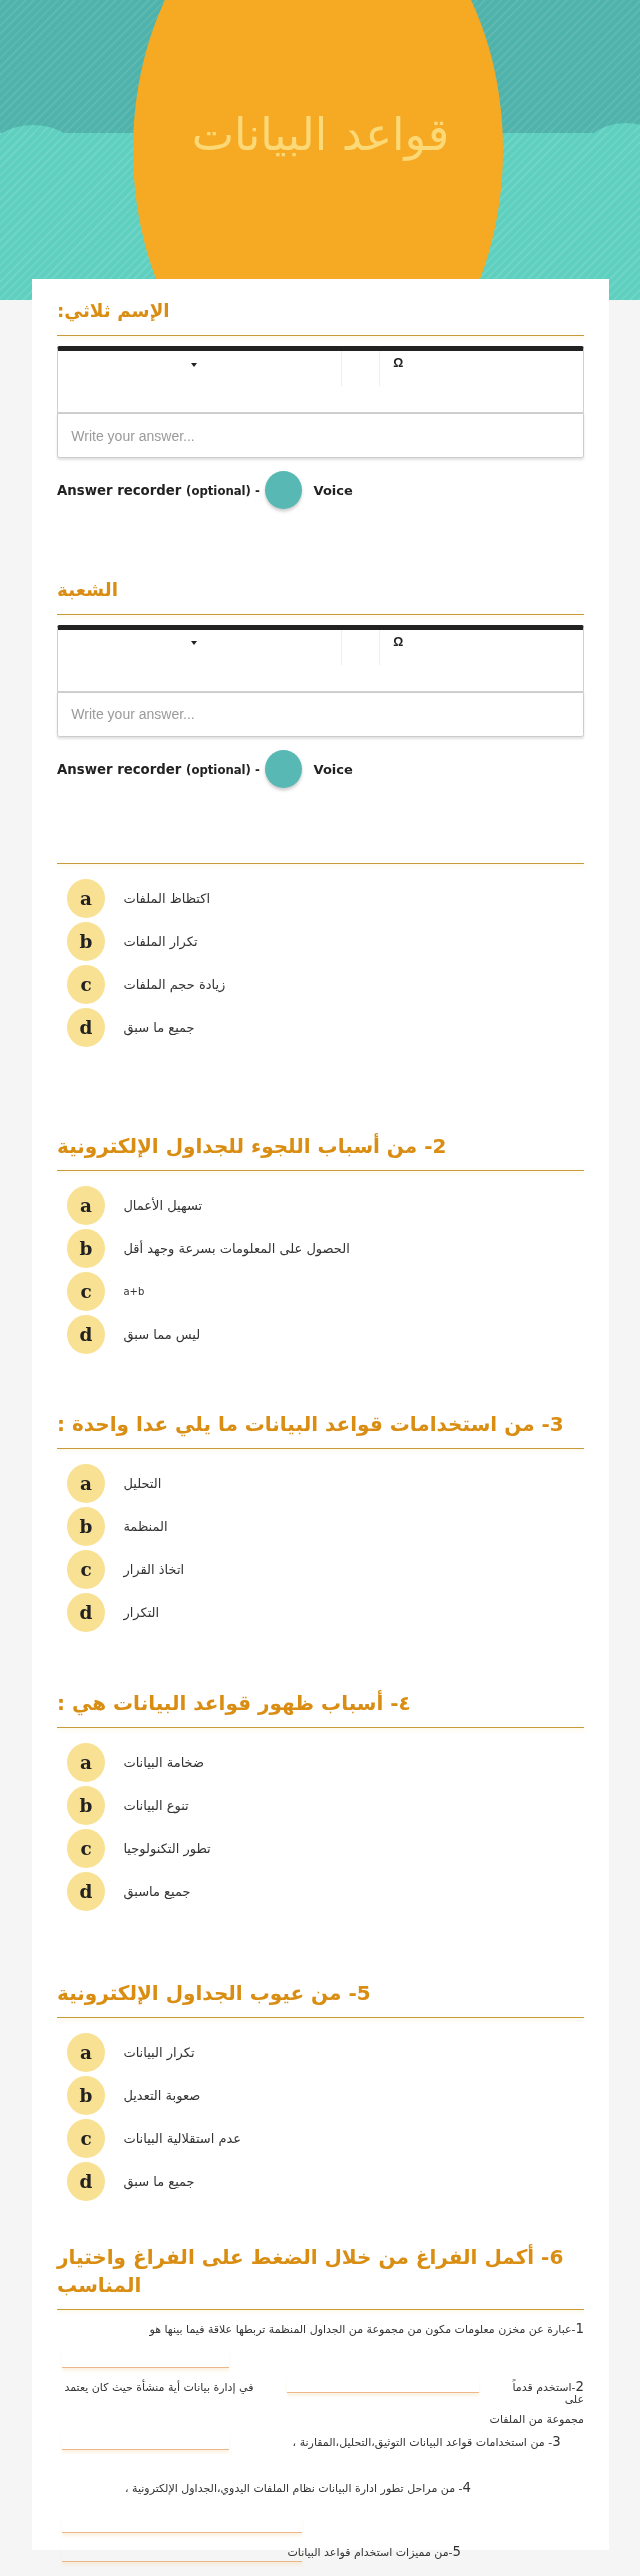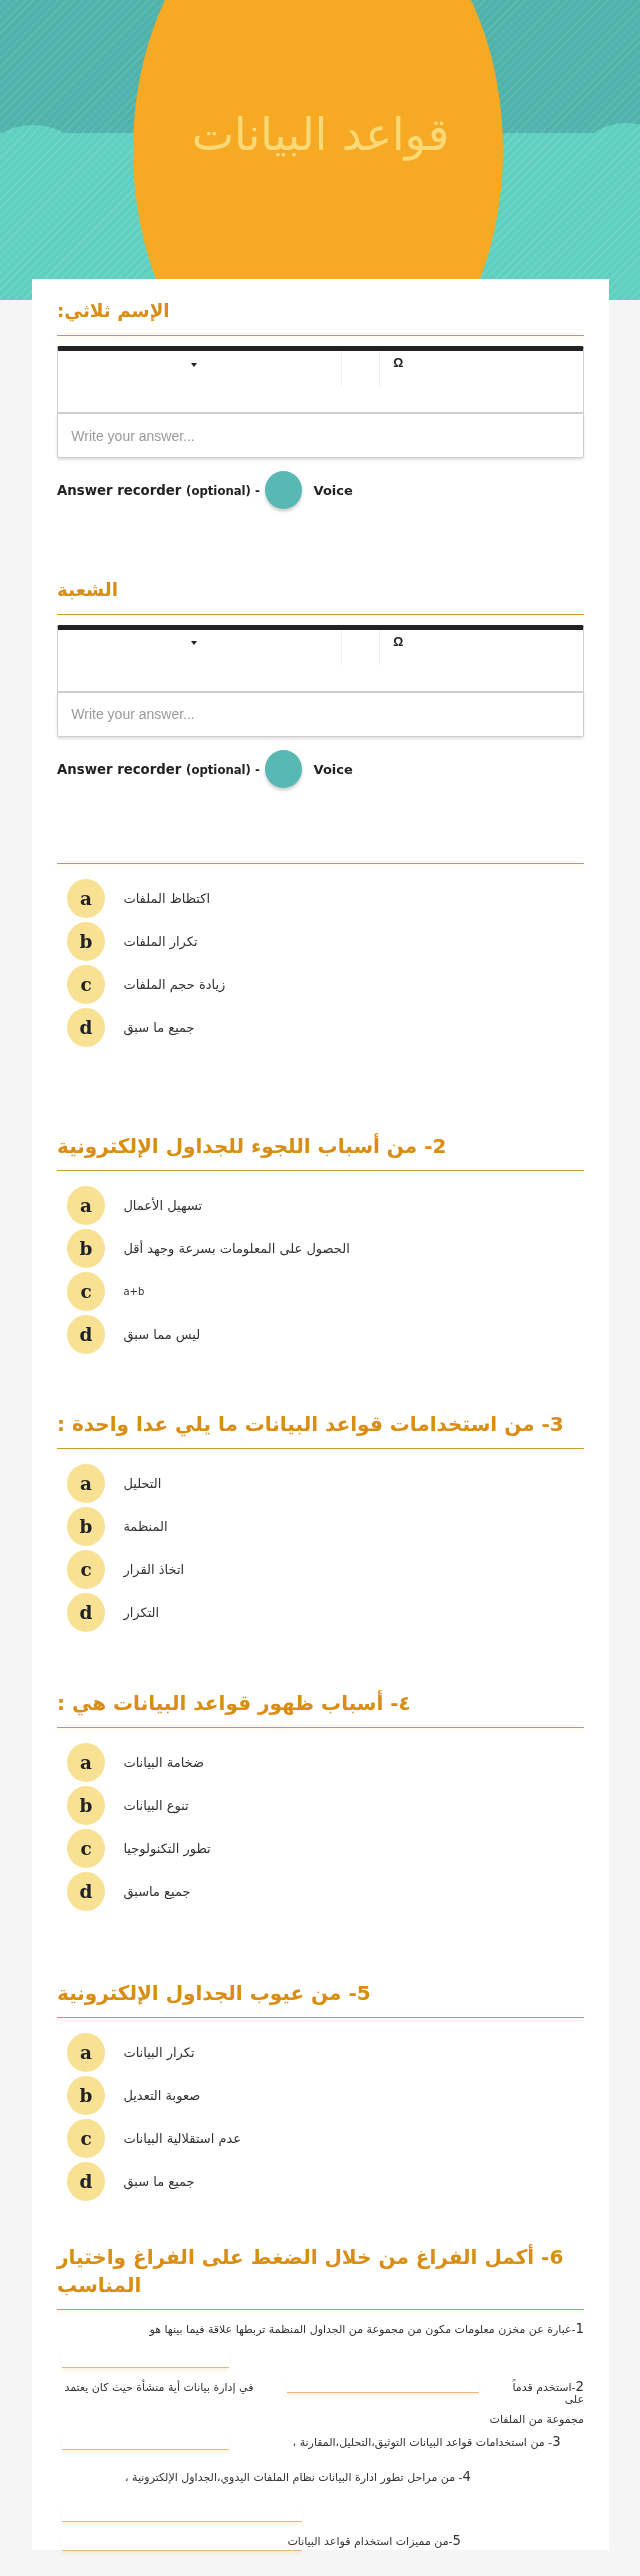--- a/index.html
+++ b/index.html
@@ -289,21 +289,21 @@
       <span class="blank" style="width:192px;margin:0 30px;"></span>
       <span>في إدارة بيانات أية منشأة حيث كان يعتمد على</span>
       <div style="margin-top:6.7px;">مجموعة من الملفات</div>
     </div>
 
     <div class="fb-row" style="margin-top:10px;height:33px;">
       <span style="position:absolute;right:23.4px;top:5px;"><span class="fb-num">3</span><span>- من استخدامات قواعد البيانات التوثيق،التحليل،المقارنة ،</span></span>
       <span class="blank" style="position:absolute;left:5px;top:5px;width:167px;"></span>
     </div>
 
-    <div class="fb-row" style="margin-top:7px;height:60px;">
+    <div class="fb-row" style="margin-top:18px;height:60px;">
       <span style="position:absolute;right:113px;top:0;"><span class="fb-num">4</span><span>- من مراحل تطور ادارة البيانات نظام الملفات اليدوي،الجداول الإلكترونية ،</span></span>
       <span class="blank" style="position:absolute;left:5px;top:37px;width:240px;"></span>
     </div>
 
     <div class="fb-row" style="margin-top:1px;height:33px;">
       <span style="position:absolute;right:123px;top:3.3px;"><span class="fb-num">5</span><span>-من مميزات استخدام قواعد البيانات</span></span>
       <span class="blank" style="position:absolute;left:5px;top:5px;width:240px;"></span>
     </div>
   </div>
 </div>

